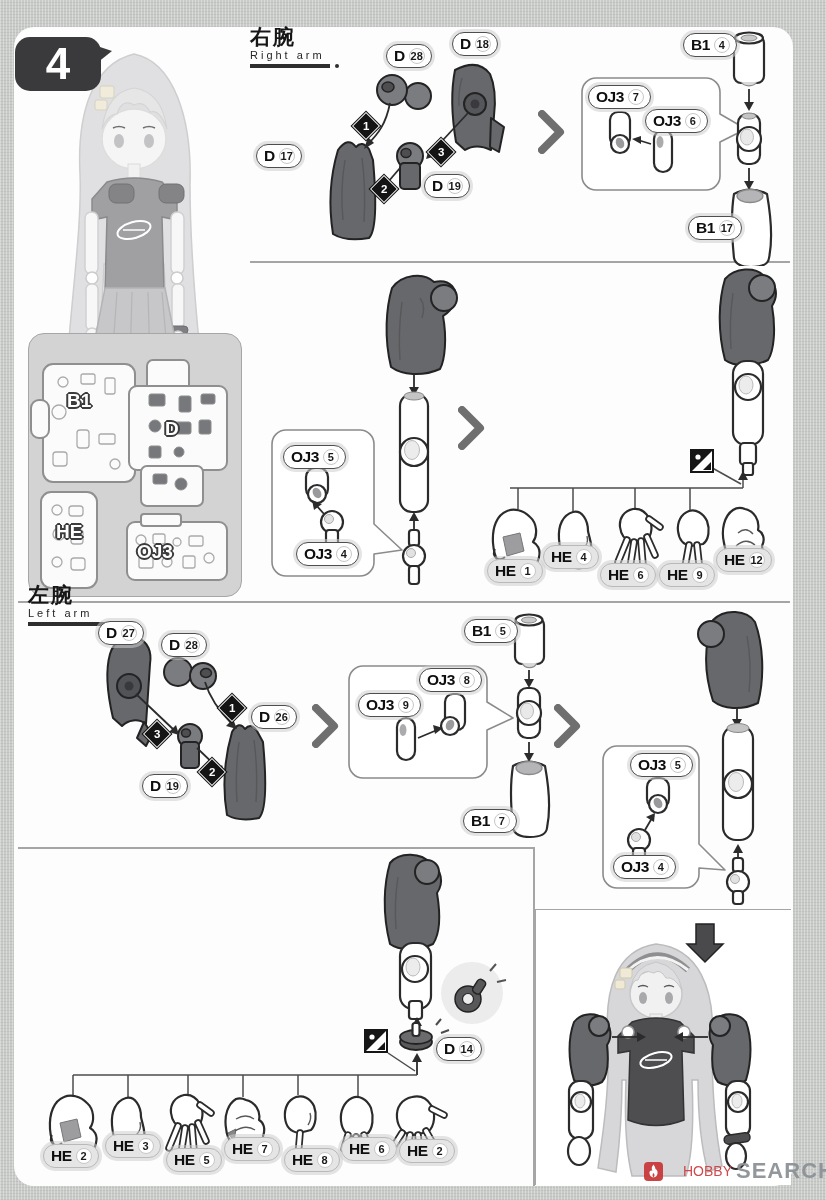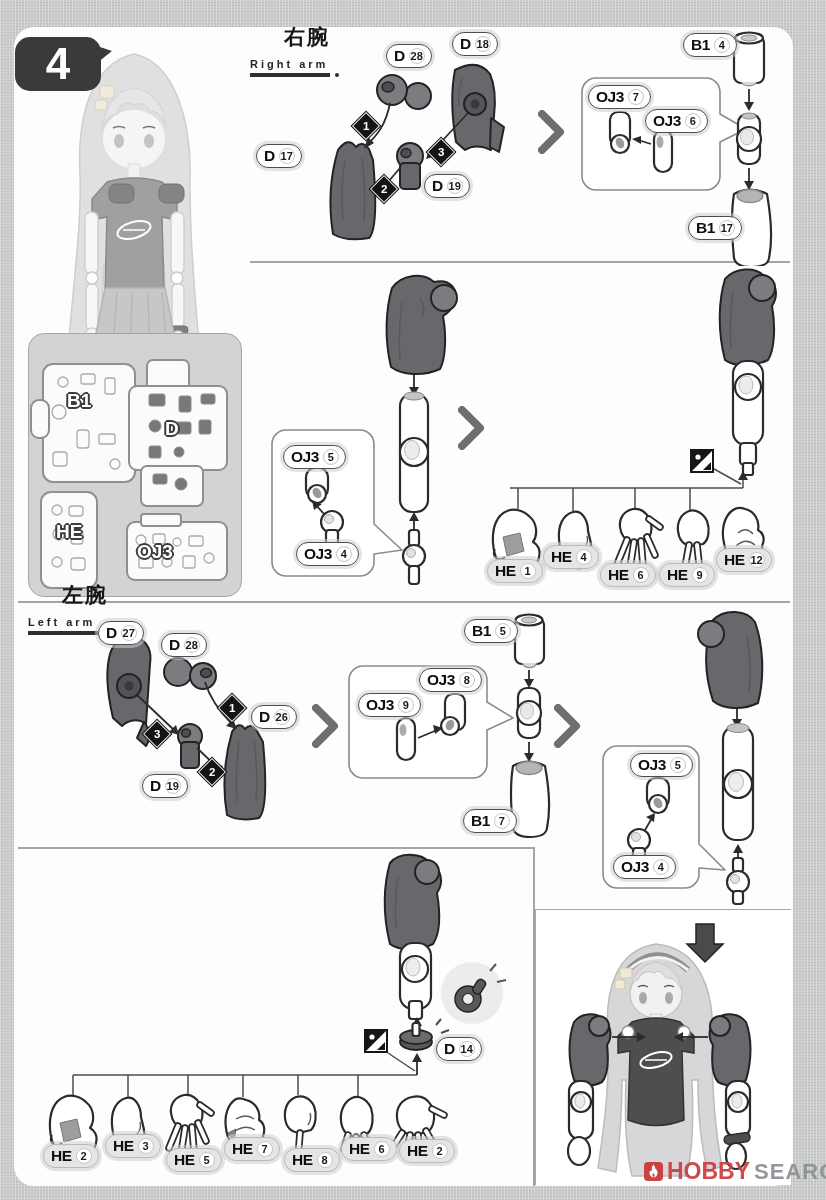--- a/index.html
+++ b/index.html
@@ -6,22 +6,22 @@
   #page{position:relative;width:826px;height:1200px;overflow:hidden;background:#c9cbc9;
     background-image:repeating-linear-gradient(90deg,rgba(255,255,255,.30) 0 1px,transparent 1px 3px),
                      repeating-linear-gradient(0deg,rgba(150,152,150,.22) 0 1px,transparent 1px 3px);}
   #card{position:absolute;left:14px;top:27px;width:779px;height:1159px;background:#fdfdfd;border-radius:20px;}
   .abs{position:absolute;}
   .step-badge{position:absolute;left:15px;top:37px;width:86px;height:54px;background:#3a3a3c;border-radius:15px;
     color:#fff;display:flex;align-items:center;justify-content:center;font-size:44px;font-weight:bold;z-index:9;}
   .step-badge::after{content:"";position:absolute;right:-11px;top:9px;width:0;height:0;
     border-left:15px solid #3a3a3c;border-top:5px solid transparent;border-bottom:12px solid transparent;}
   .sec-header{position:absolute;z-index:6;}
-  .sec-jp{font-size:21px;font-weight:bold;color:#161616;letter-spacing:2px;line-height:1.05;text-align:right;}
-  .sec-en{font-size:11px;font-weight:bold;color:#252525;letter-spacing:3px;margin-top:10px;}
+  .sec-jp{font-size:21px;font-weight:bold;color:#161616;letter-spacing:2px;line-height:1.05;}
+  .sec-en{font-size:11px;font-weight:normal;color:#252525;letter-spacing:3px;margin-top:1px;}
   .sec-rule{margin-top:3px;width:80px;height:3.5px;background:#2e2e2e;position:relative;}
   .sec-rule::after{content:"";position:absolute;right:-9px;bottom:0;width:4px;height:4px;background:#2e2e2e;border-radius:50%;}
   .pill{position:absolute;display:inline-flex;align-items:center;background:#fff;border:1.6px solid #4e4e4e;
     border-radius:13px;height:22px;padding:0 6px 0 7px;gap:4px;z-index:7;
     box-shadow:0 0 0 3px rgba(205,205,205,.55);}
   .pill .pcode{font-weight:bold;font-size:15.5px;letter-spacing:-.5px;color:#0e0e0e;line-height:1;}
   .pill .pnum{font-size:11px;font-weight:bold;color:#1a1a1a;background:#fff;border:1px solid #c7c7c7;
     border-radius:50%;min-width:14px;height:14px;display:flex;align-items:center;justify-content:center;}
   .pill.gray{background:#e5e5e5;border-color:#b9b9b9;}
   .diamond{position:absolute;width:18px;height:18px;background:#141414;transform:rotate(45deg);
@@ -32,21 +32,21 @@
   .chev{position:absolute;width:28px;height:44px;z-index:5;}
   .chev polyline{fill:none;stroke:#6f6f6f;stroke-width:8;stroke-linecap:round;stroke-linejoin:round;}
   .select-icon{position:absolute;width:24px;height:24px;z-index:8;}
   .runner-box{position:absolute;left:28px;top:333px;width:212px;height:262px;background:#d2d3d2;
     border:1.5px solid #a6a6a6;border-radius:16px;z-index:3;}
   .runner-label{position:absolute;z-index:5;font-weight:bold;font-size:19px;color:#fff;letter-spacing:0;
     text-shadow:-2px 0 0 #3c3c3e,2px 0 0 #3c3c3e,0 -2px 0 #3c3c3e,0 2px 0 #3c3c3e,
                 -1px -1px 0 #3c3c3e,1px -1px 0 #3c3c3e,-1px 1px 0 #3c3c3e,1px 1px 0 #3c3c3e;}
   .watermark{position:absolute;left:644px;top:1158px;display:flex;align-items:center;gap:4px;z-index:10;opacity:.95;}
   .wm-icon{width:19px;height:19px;background:#c93a3a;border-radius:4px;display:flex;align-items:center;justify-content:center;}
-  .wm-brand{color:#cc4143;font-weight:bold;font-size:23px;}
+  .wm-brand{color:#cc4143;font-weight:normal;font-size:14px;margin-left:16px;}
   .wm-suffix{color:#8d9297;font-weight:bold;font-size:22px;letter-spacing:1px;}
   .br-box{position:absolute;left:535px;top:909px;width:255px;height:275px;border-left:1.5px solid #a5a5a5;
     border-top:1.5px solid #a5a5a5;background:#fff;z-index:3;}
   svg{display:block;}
   .wt{fill:#fff;stroke:#2b2b2c;stroke-width:2.2;stroke-linejoin:round;}
   .dk{fill:#67686b;stroke:#232324;stroke-width:2;stroke-linejoin:round;}
   .dk2{fill:#7b7c7f;stroke:#232324;stroke-width:2;}
   .dk3{fill:#4e4e50;stroke:#232324;stroke-width:1.5;}
   .ln{stroke:#2b2b2c;stroke-width:1.8;fill:none;}
   .lng{stroke:#58585a;stroke-width:1.4;fill:none;}

